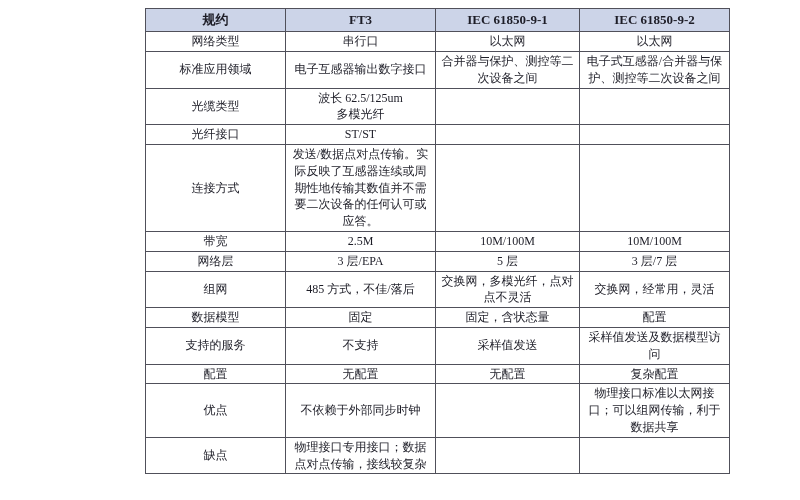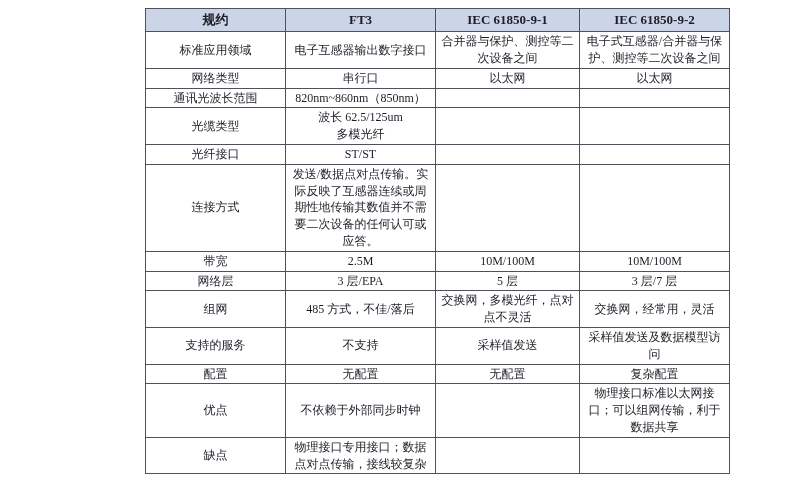--- a/index.html
+++ b/index.html
@@ -55,39 +55,33 @@
       <thead>
         <tr>
           <th>规约</th>
           <th>FT3</th>
           <th>IEC 61850-9-1</th>
           <th>IEC 61850-9-2</th>
         </tr>
       </thead>
       <tbody>
   <tr>
-    <th>标准应用领域</th>
-    <td>电子互感器输出数字接口</td>
-    <td>合并器与保护、测控等二次设备之间</td>
-    <td>电子式互感器/合并器与保护、测控等二次设备之间</td>
-  </tr>
-
-  <tr>
     <th>网络类型</th>
     <td>串行口</td>
     <td>以太网</td>
     <td>以太网</td>
   </tr>
 
   <tr>
-    <th>通讯光波长范围</th>
-    <td>820nm~860nm（850nm）</td>
-    <td></td>
-    <td></td>
+    <th>标准应用领域</th>
+    <td>电子互感器输出数字接口</td>
+    <td>合并器与保护、测控等二次设备之间</td>
+    <td>电子式互感器/合并器与保护、测控等二次设备之间</td>
   </tr>
+
 
   <tr>
     <th>光缆类型</th>
     <td>波长 62.5/125um
 多模光纤</td>
     <td></td>
     <td></td>
   </tr>
 
   <tr>
@@ -118,20 +112,26 @@
     <td>3 层/7 层</td>
   </tr>
 
   <tr>
     <th>组网</th>
     <td>485 方式，不佳/落后</td>
     <td>交换网，多模光纤，点对点不灵活</td>
     <td>交换网，经常用，灵活</td>
   </tr>
 
+  <tr>
+    <th>数据模型</th>
+    <td>固定</td>
+    <td>固定，含状态量</td>
+    <td>配置</td>
+  </tr>
 
   <tr>
     <th>支持的服务</th>
     <td>不支持</td>
     <td>采样值发送</td>
     <td>采样值发送及数据模型访问</td>
   </tr>
 
   <tr>
     <th>配置</th>

